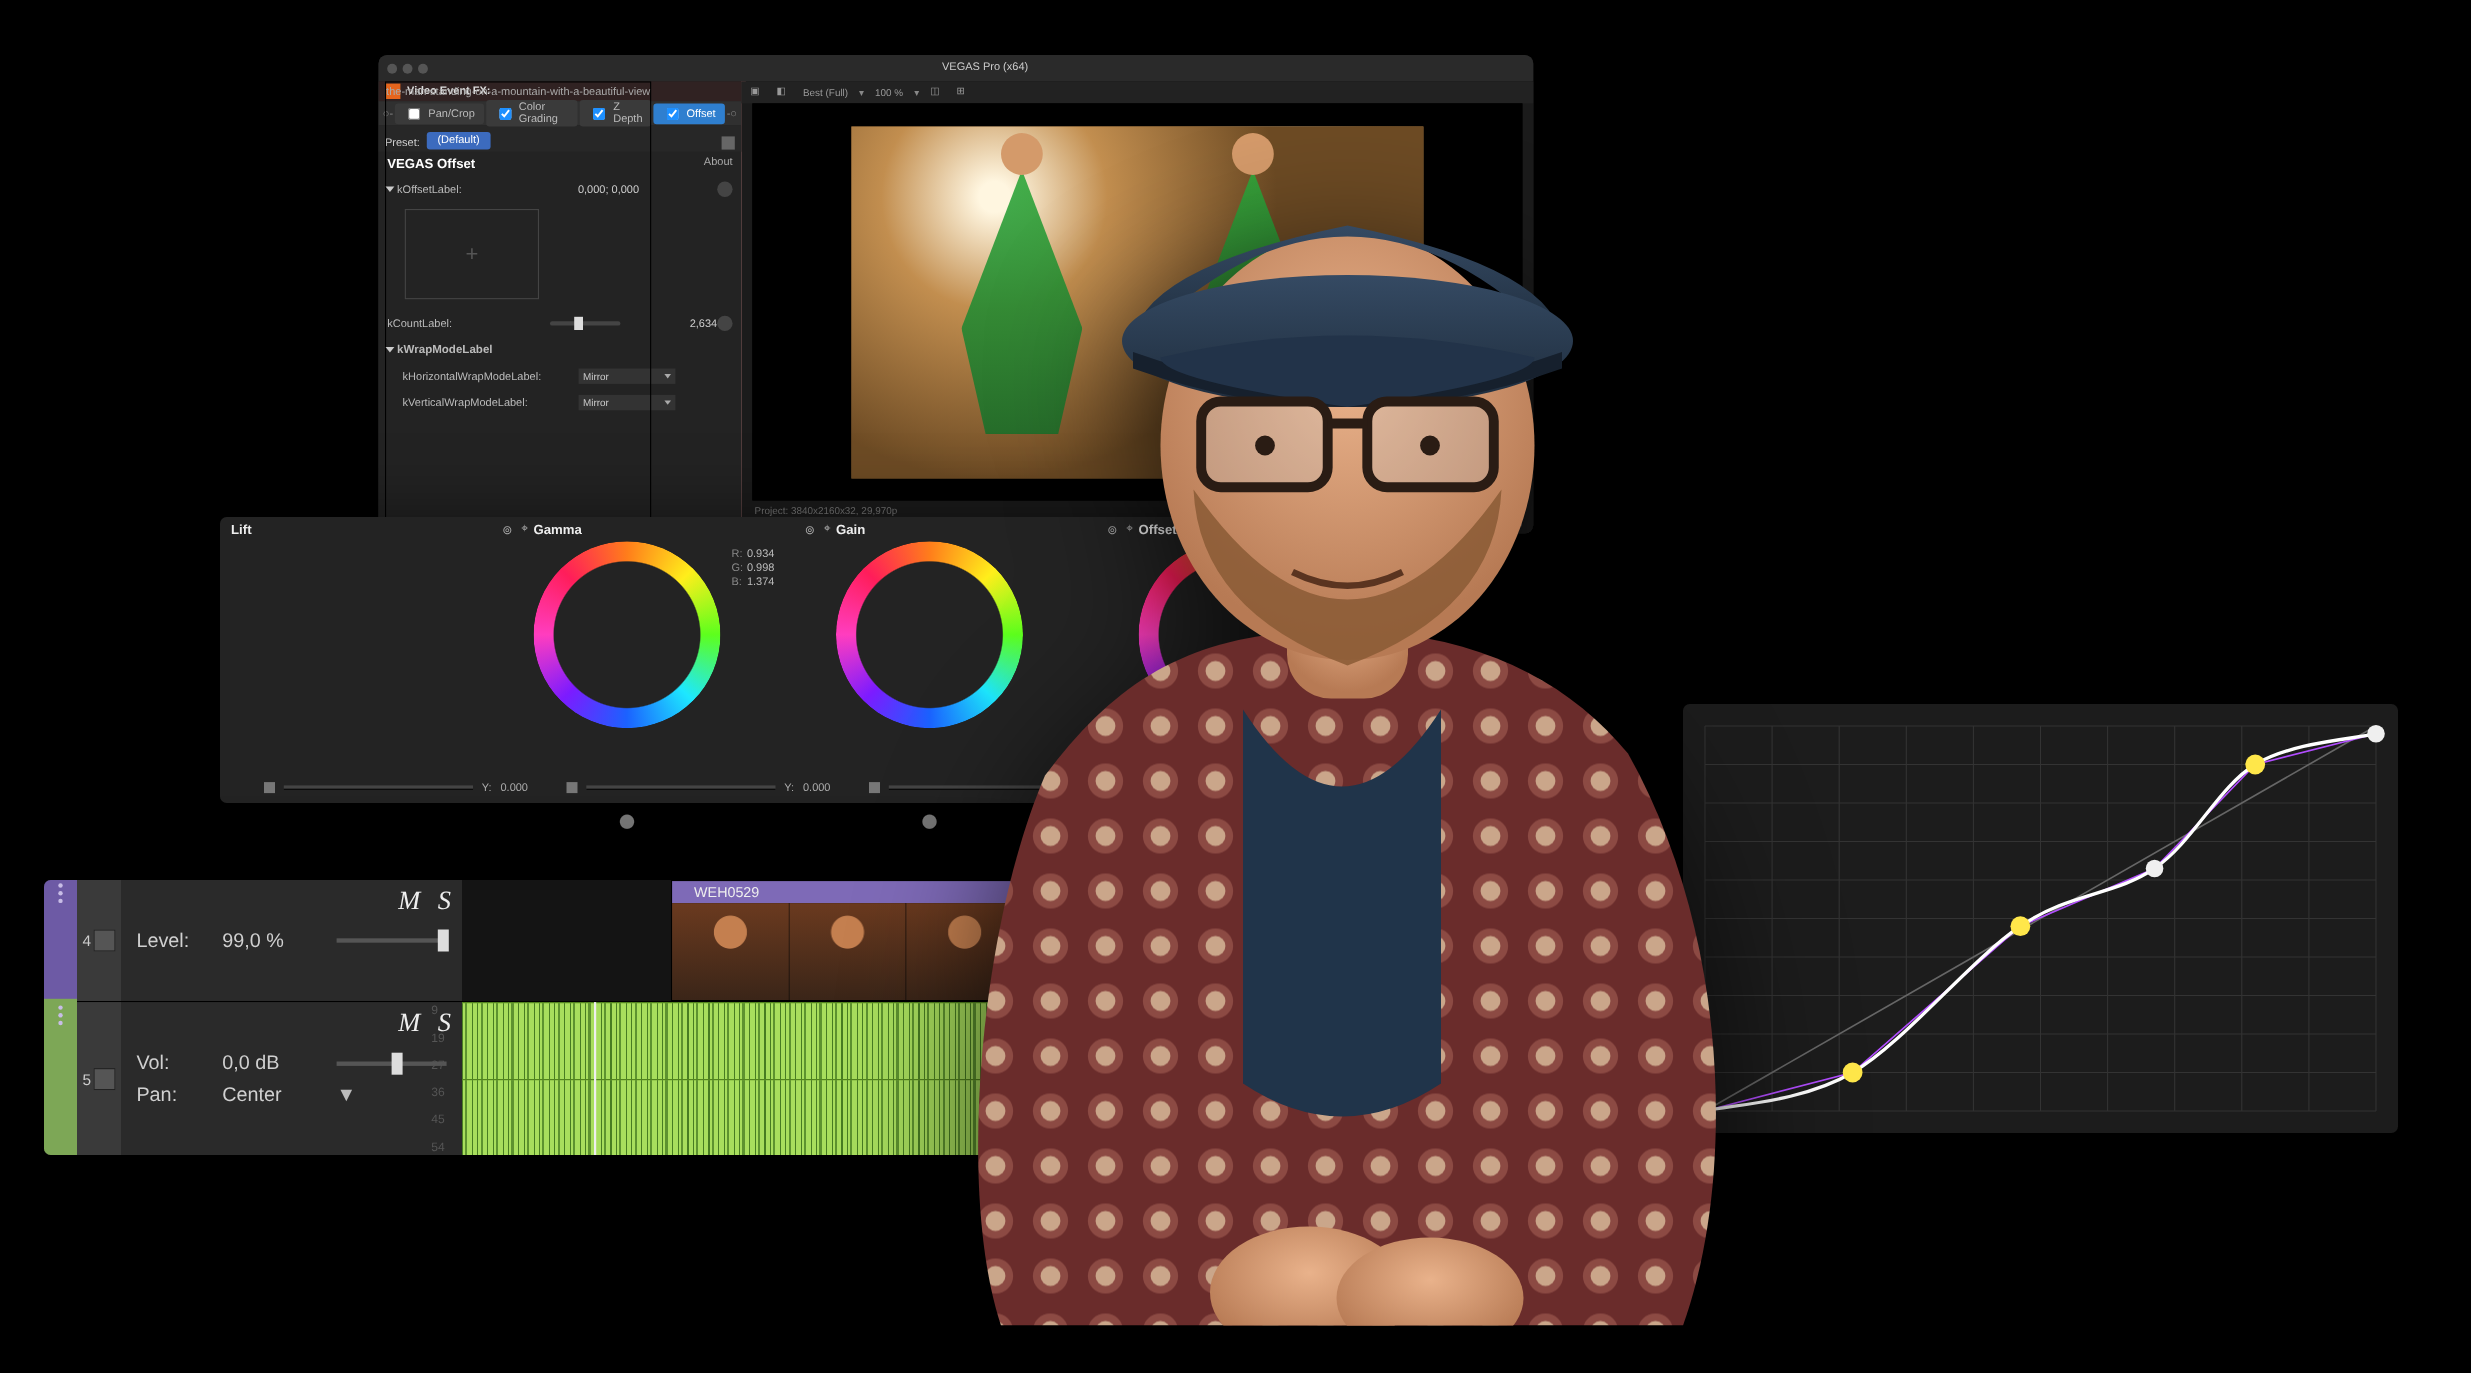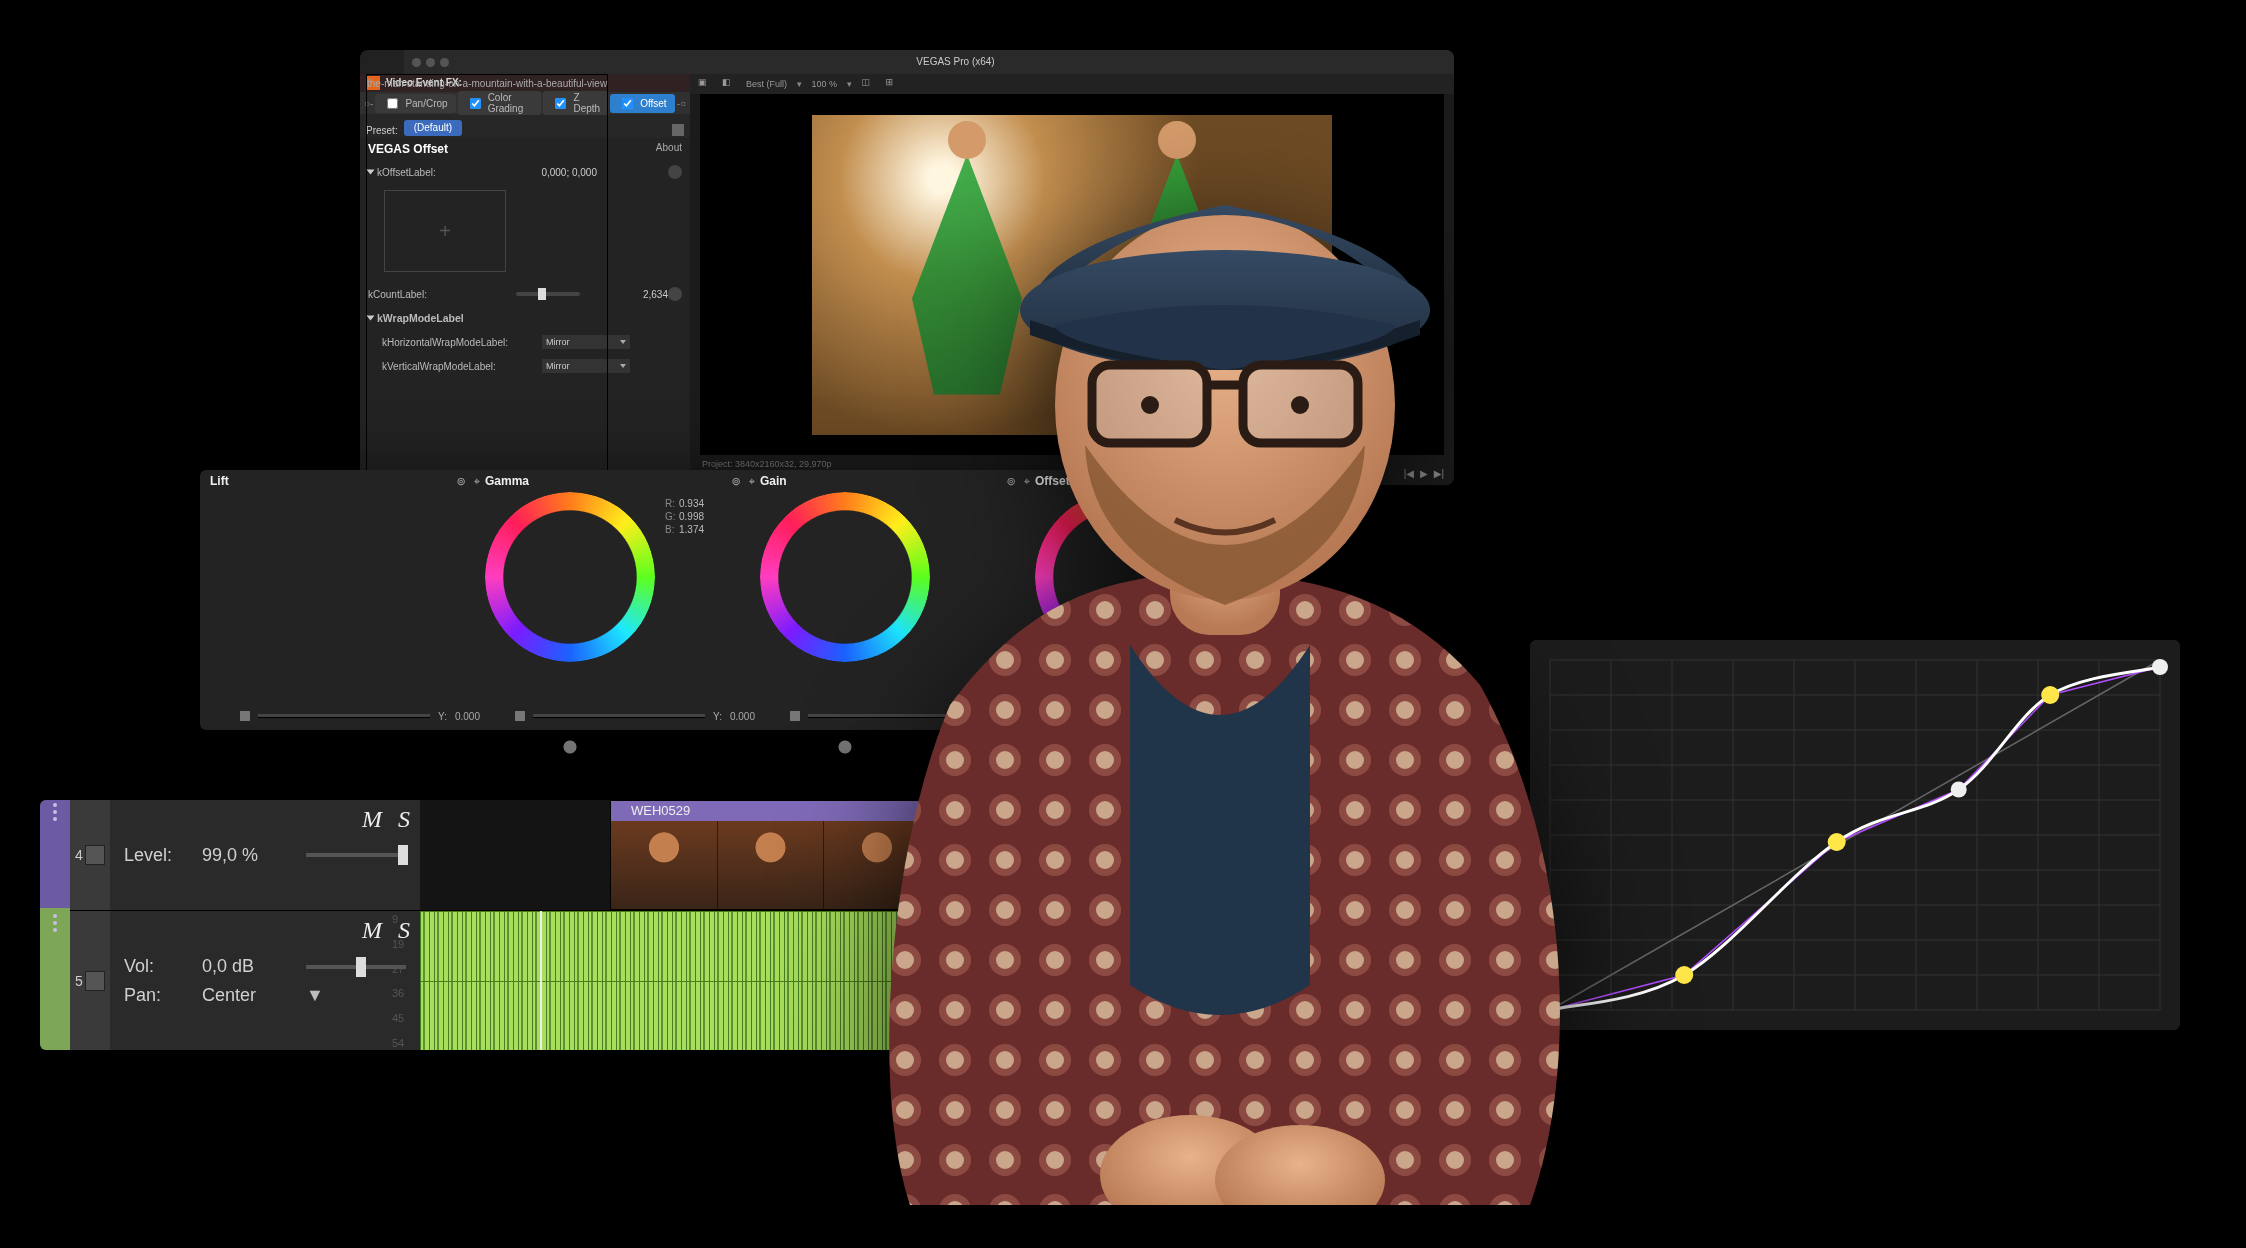--- a/index.html
+++ b/index.html
@@ -16,24 +16,23 @@
   }
   .layer {
     position: absolute;
     border-radius: 8px;
     background: #1f1f1f;
     box-shadow: 0 20px 80px rgba(0,0,0,0.8);
   }
 
   
   .fx-panel {
-    top: 50px; left: 360px; width: 1050px; height: 435px;
+    top: 50px; left: 344px; width: 1050px; height: 435px;
     background: #212121;
     overflow: hidden;
-    padding-left: 44px;
   }
   .titlebar {
     height: 24px; line-height:24px;
     background:#2a2a2a;
     display:flex; align-items:center; gap:10px;
     padding:0 8px;
     font-size:10px; color:#999;
   }
   .mac-dots { display:flex; gap:5px; margin-right:6px;}
   .mac-dots span{width:9px;height:9px;border-radius:50%;background:#555;}

